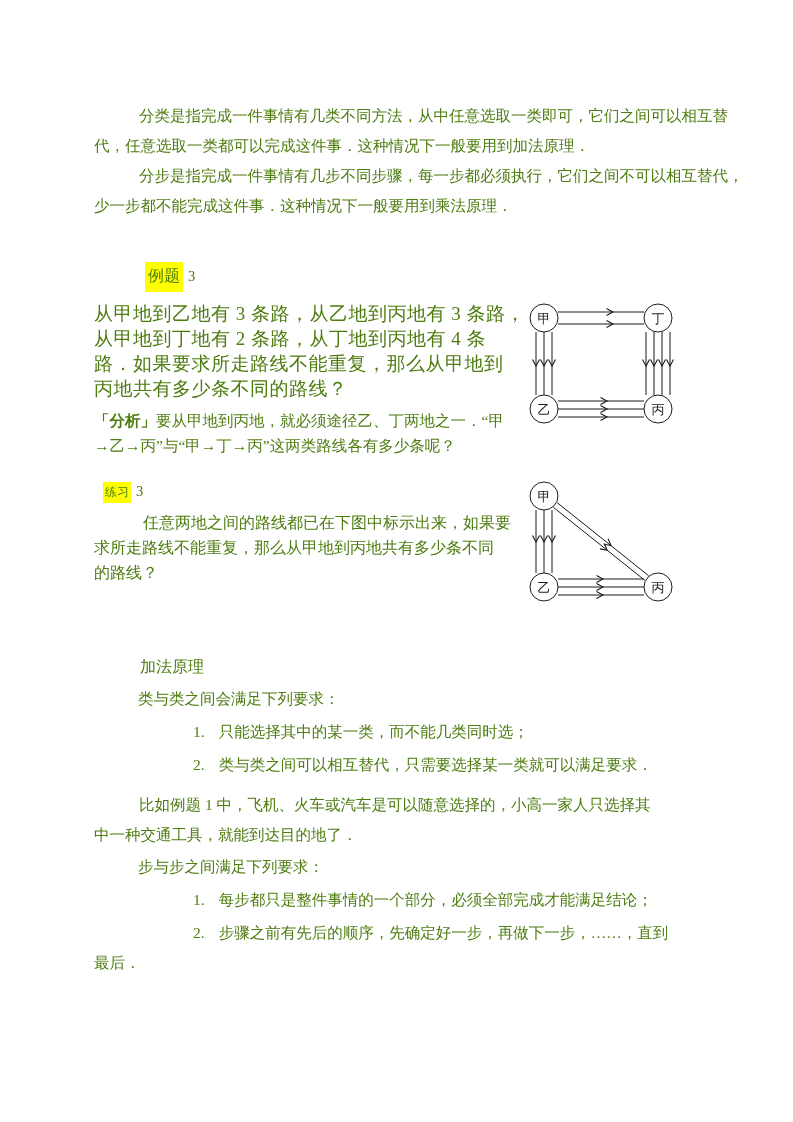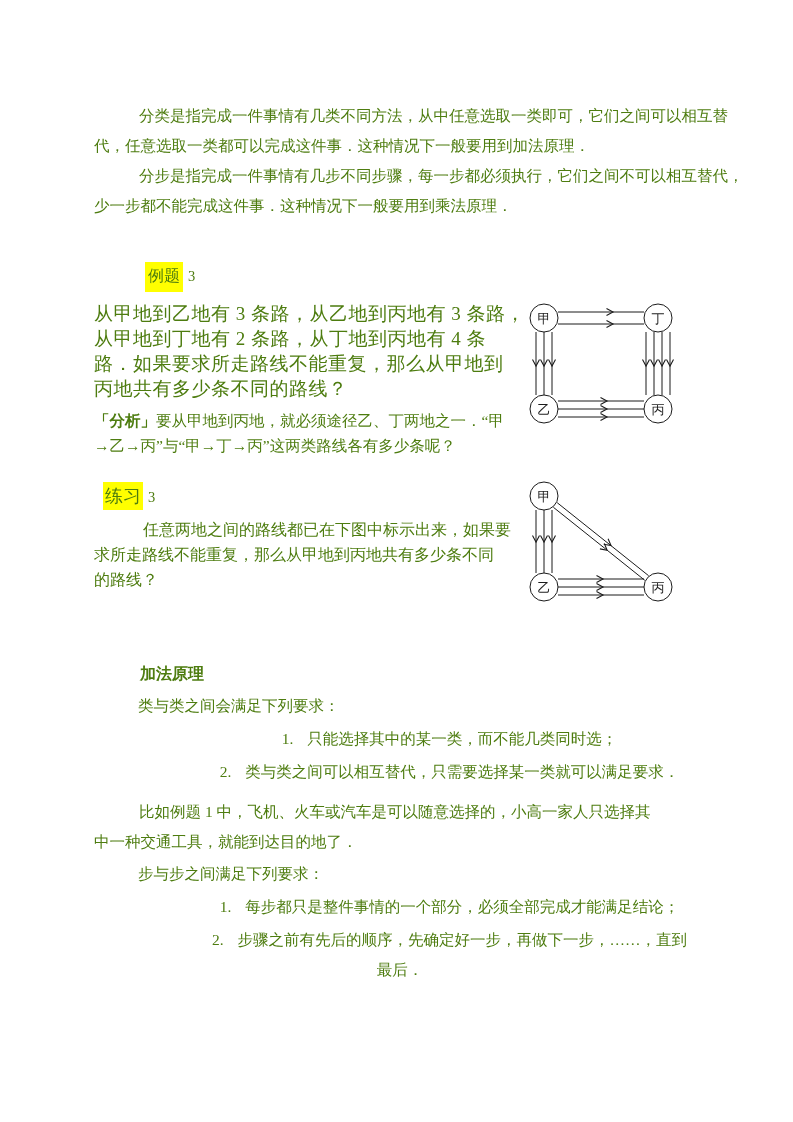--- a/index.html
+++ b/index.html
@@ -19,38 +19,38 @@
   .body-par { font-size:15.5px; line-height:30px; }
   .ind45 { padding-left:45px; }
   .ind49 { padding-left:49px; }
 
   
   .label-row { white-space:nowrap; }
   .ex-label-row { margin:41px 0 9px 51px; }
   .pr-label-row { margin:24px 0 7px 9px; }
   .hl { background:#ffff00; display:inline-block; }
   .hl-ex { font-size:16px; padding:4px 3px 5px 3px; }
-  .hl-pr { font-size:18px; padding:2px 2px 2px 2px; }
+  .hl-pr { font-size:12px; padding:2px 2px 2px 2px; }
   .label-num { font-size:14.5px; margin-left:5px; }
 
   
   .ex-body { font-size:19px; line-height:25px; letter-spacing:0.5px; }
 
   
   .analysis { font-size:15.5px; line-height:25px; margin-top:7px; }
   .analysis-tag { font-weight:bold; }
 
   
   .pr-body { font-size:16px; line-height:25px; }
 
   
   .summary { margin-top:67px; font-size:15.5px; line-height:30px; }
-  .s-heading { font-weight:bold; margin-top:19px; padding-left:46px; font-size:16px; }
+  .s-heading { font-weight:normal; margin-top:19px; padding-left:46px; font-size:16px; }
   .s-lead { margin-top:2px; padding-left:44px; }
-  .s-item { margin-top:3px;text-align:center; }
+  .s-item { margin-top:3px; }
   .s-item .li-num { padding-left:99px; display:inline-block; }
   .s-item .li-gap { display:inline-block; width:14px; }
   .s-note { margin-top:10px; }
 
   
   .diagram1 { position:absolute; left:524px; top:299px; }
   .diagram2 { position:absolute; left:524px; top:479px; }
   svg .edge { stroke:#1b1b1b; stroke-width:1; fill:none; }
   svg .node { stroke:#1b1b1b; stroke-width:1; fill:#ffffff; }
   svg .node-label { font-family:"Liberation Serif", serif; font-size:13px; fill:#1b1b1b; text-anchor:middle; }

